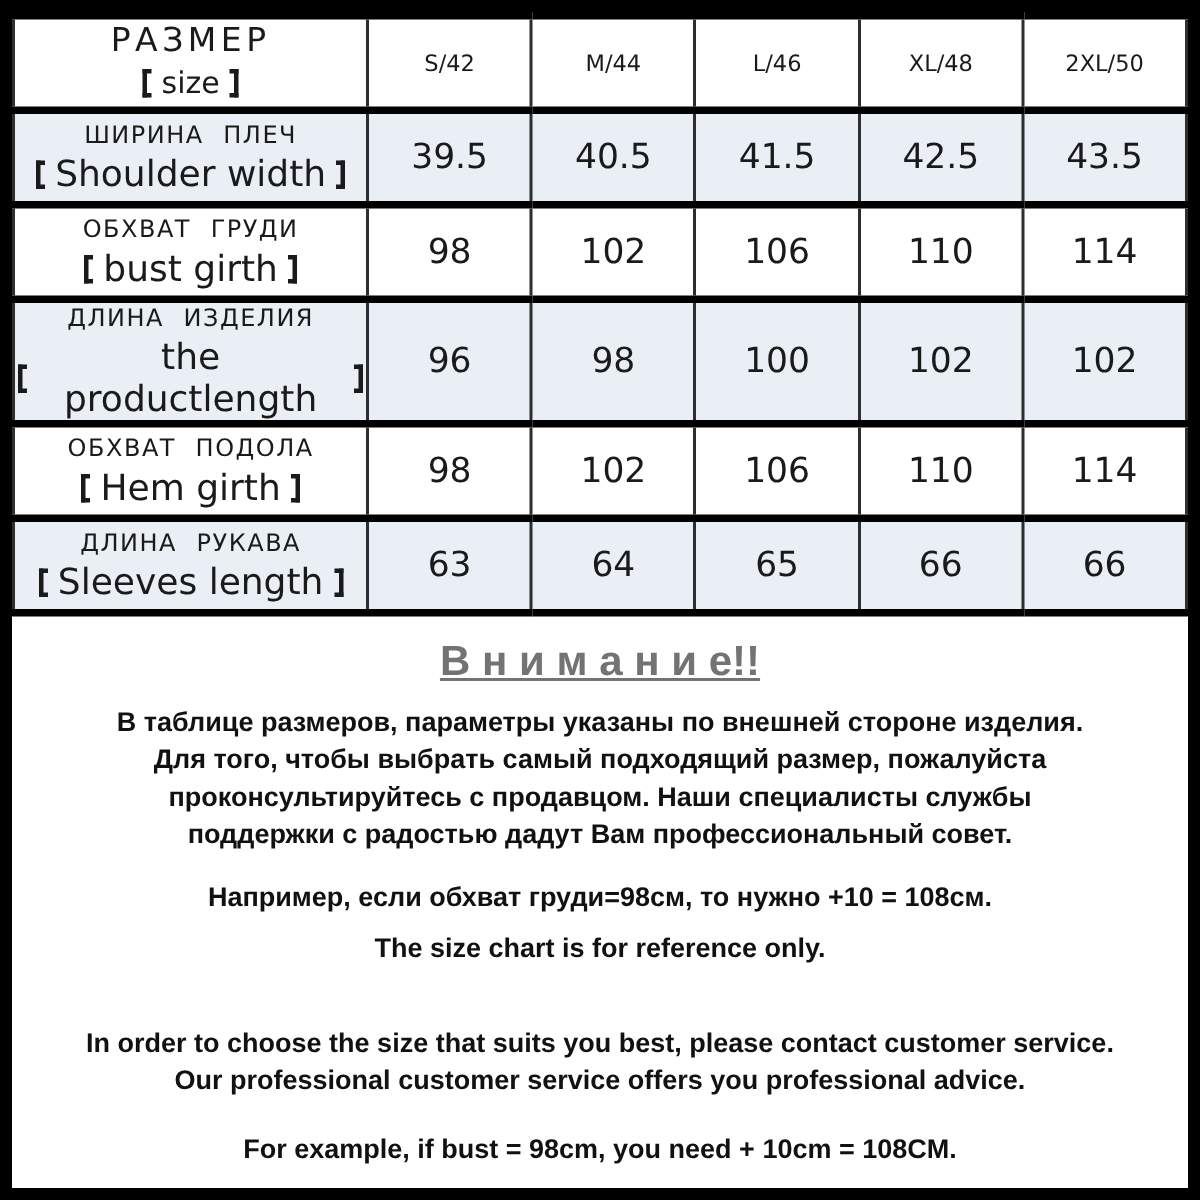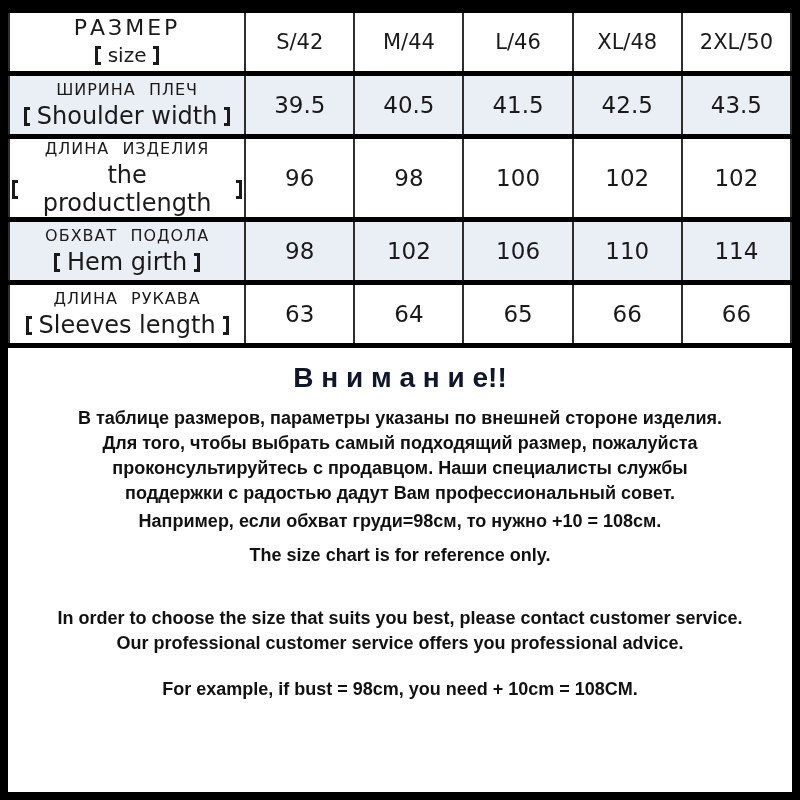--- a/index.html
+++ b/index.html
@@ -16,34 +16,34 @@
     border-left:2px solid #2e2e2e;border-right:2px solid #2e2e2e;
     border-top:5px solid #000;border-bottom:5px solid #000;
     text-align:center;vertical-align:middle;height:58px;padding:0 2px;
     background:#fff;font-weight:normal;
   }
   tbody tr:nth-child(odd) td{background:#e9eff4;}
   .head-ru{font-size:22px;letter-spacing:3px;margin-bottom:3px;}
   .ru{font-size:16px;letter-spacing:1px;word-spacing:7px;margin-bottom:3px;}
   .en-line{display:inline-flex;align-items:center;justify-content:center;gap:7px;font-size:24px;}
   .head-en{font-size:20px;}
-  .size-head{font-size:21px;}
+  .size-head{font-size:15px;}
   .val{font-size:23px;}
   
   .bk{display:inline-block;width:6px;height:19px;box-sizing:border-box;}
   .bk-l{border-left:3px solid #1a1a1a;border-top:3px solid #1a1a1a;border-bottom:3px solid #1a1a1a;}
   .bk-r{border-right:3px solid #1a1a1a;border-top:3px solid #1a1a1a;border-bottom:3px solid #1a1a1a;}
   .notice{
     text-align:center;padding-top:12px;
     font-family:"Liberation Sans",sans-serif;color:#111;
   }
   .attn{font-size:28px;font-weight:700;margin:2px 0 12px 0;}
   .para{font-size:18px;line-height:25px;font-weight:700;margin:0 auto;}
   .para-0{max-width:744px;}
-  .para-1{max-width:656px;margin-bottom:3px;}
+  .para-1{max-width:656px;margin-bottom:17px;}
   .para-2{max-width:744px;margin-bottom:9px;}
   .para-3{max-width:744px;margin-bottom:19px;}
   .para-4{max-width:708px;margin-bottom:21px;margin-top:38px;}
   .para-5{max-width:744px;margin-bottom:0;}
 </style>
 </head>
 <body>
 
 <div class="frame">
 
@@ -77,20 +77,32 @@
               <span class="en-text">Shoulder width</span>
               <span class="bk bk-r"></span>
             </div></td>
           <td class="val">39.5</td>
           <td class="val">40.5</td>
           <td class="val">41.5</td>
           <td class="val">42.5</td>
           <td class="val">43.5</td>
         </tr>
         <tr>
+          <td class="label-cell"><div class="ru">ОБХВАТ ГРУДИ</div><div class="en-line ">
+              <span class="bk bk-l"></span>
+              <span class="en-text">bust girth</span>
+              <span class="bk bk-r"></span>
+            </div></td>
+          <td class="val">98</td>
+          <td class="val">102</td>
+          <td class="val">106</td>
+          <td class="val">110</td>
+          <td class="val">114</td>
+        </tr>
+        <tr>
           <td class="label-cell"><div class="ru">ДЛИНА ИЗДЕЛИЯ</div><div class="en-line ">
               <span class="bk bk-l"></span>
               <span class="en-text">the productlength</span>
               <span class="bk bk-r"></span>
             </div></td>
           <td class="val">96</td>
           <td class="val">98</td>
           <td class="val">100</td>
           <td class="val">102</td>
           <td class="val">102</td>
@@ -116,21 +128,21 @@
           <td class="val">63</td>
           <td class="val">64</td>
           <td class="val">65</td>
           <td class="val">66</td>
           <td class="val">66</td>
         </tr>
       </tbody>
   </table>
 
   <div class="notice">
-    <div class="attn" style="color: #0f172a;">В н и м а н и е!!</div>
+    <div class="attn" style="color: #737373; text-decoration: underline;">В н и м а н и е!!</div>
     <div>
         <p class="para para-0">В таблице размеров, параметры указаны по внешней стороне изделия.</p>
         <p class="para para-1">Для того, чтобы выбрать самый подходящий размер, пожалуйста проконсультируйтесь с продавцом. Наши специалисты службы поддержки с радостью дадут Вам профессиональный совет.</p>
         <p class="para para-2">Например, если обхват груди=98см, то нужно +10 = 108см.</p>
         <p class="para para-3">The size chart is for reference only.</p>
         <p class="para para-4">In order to choose the size that suits you best, please contact customer service. Our professional customer service offers you professional advice.</p>
         <p class="para para-5">For example, if bust = 98cm, you need + 10cm = 108CM.</p>
       </div>
   </div>
 

